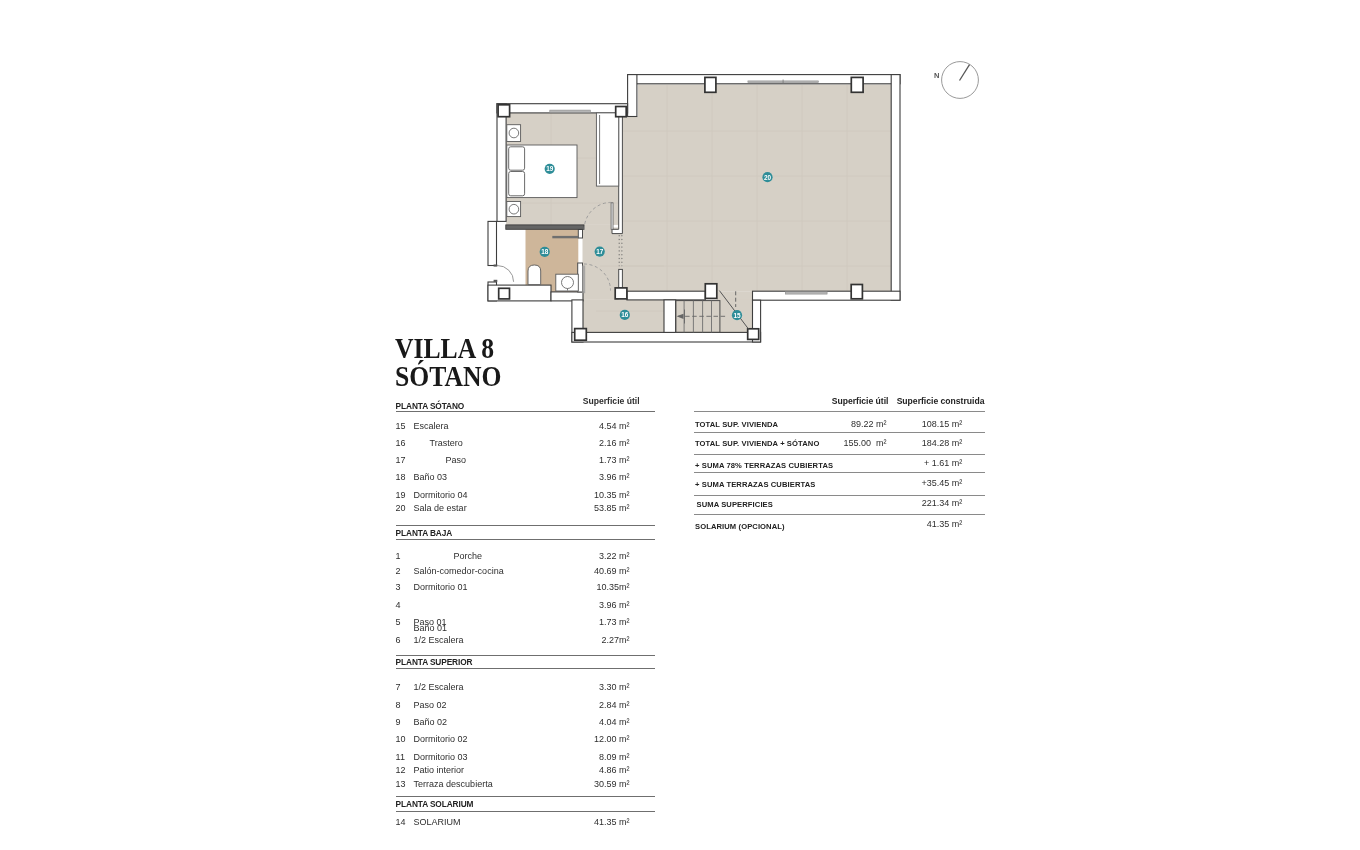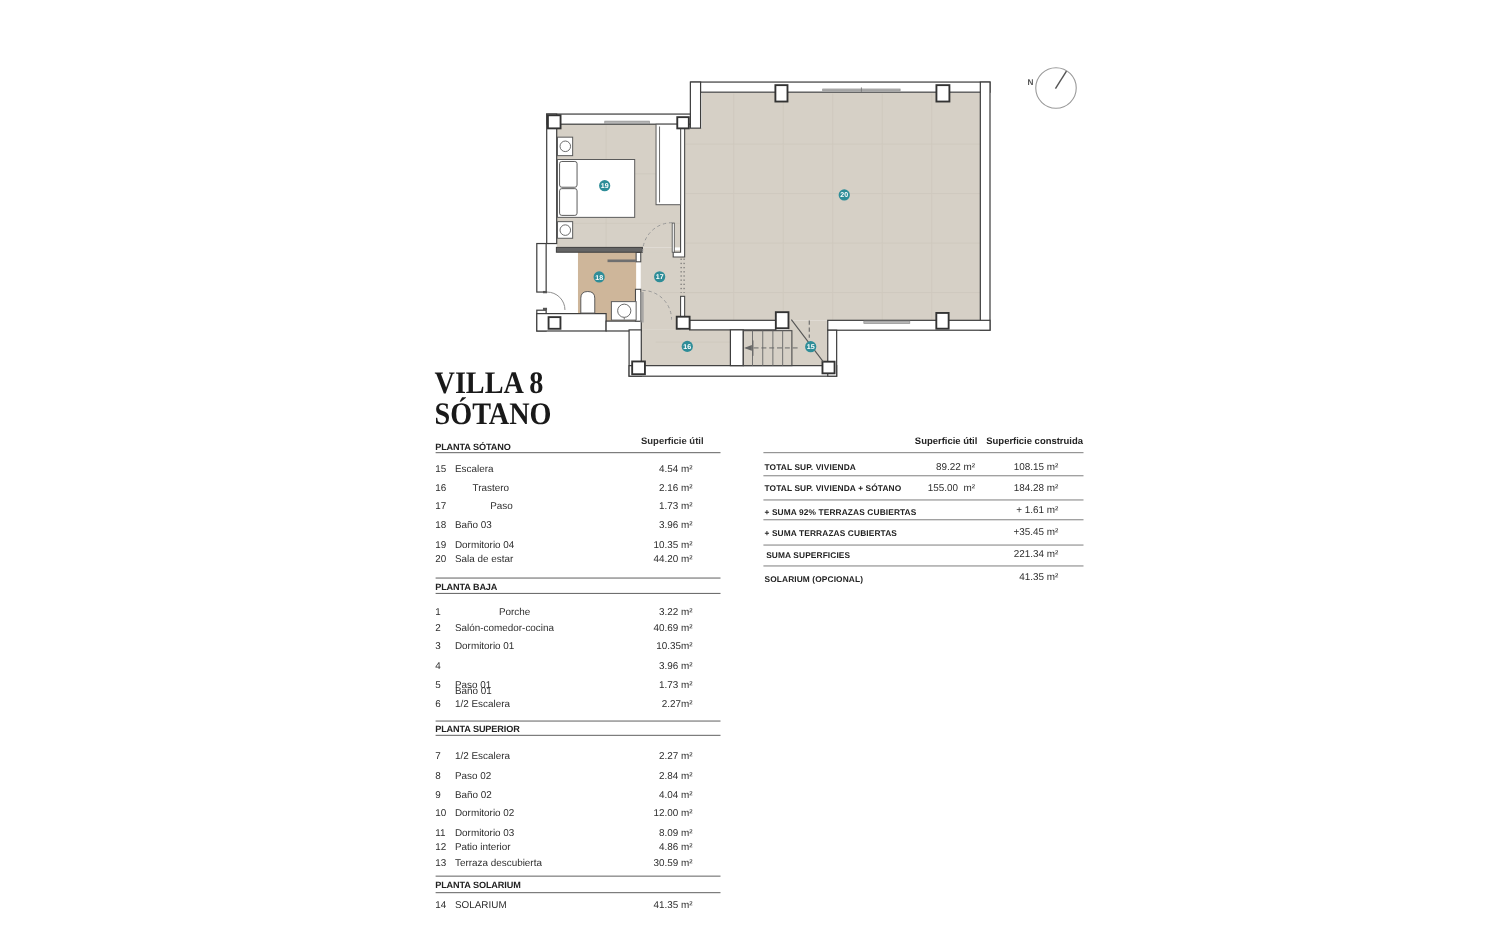--- a/index.html
+++ b/index.html
@@ -187,21 +187,21 @@
       <div class="nm" style="top:65.4px;padding-left:32px;">Paso</div>
       <div class="val" style="top:65.4px;">1.73 m²</div>
   <div class="num" style="top:81.9px;">18</div>
       <div class="nm" style="top:81.9px;">Baño 03</div>
       <div class="val" style="top:81.9px;">3.96 m²</div>
   <div class="num" style="top:99.8px;">19</div>
       <div class="nm" style="top:99.8px;">Dormitorio 04</div>
       <div class="val" style="top:99.8px;">10.35 m²</div>
   <div class="num" style="top:113.1px;">20</div>
       <div class="nm" style="top:113.1px;">Sala de estar</div>
-      <div class="val" style="top:113.1px;">44.20 m²</div>
+      <div class="val" style="top:113.1px;">53.85 m²</div>
   <div class="rule" style="top:134.6px;left:0;width:259px;"></div>
   <div class="sh" style="top:137.7px;left:0;">PLANTA BAJA</div>
   <div class="rule" style="top:148.7px;left:0;width:259px;"></div>
   <div class="num" style="top:160.7px;">1</div>
       <div class="nm" style="top:160.7px;padding-left:40px;">Porche</div>
       <div class="val" style="top:160.7px;">3.22 m²</div>
   <div class="num" style="top:175.6px;">2</div>
       <div class="nm" style="top:175.6px;">Salón-comedor-cocina</div>
       <div class="val" style="top:175.6px;">40.69 m²</div>
   <div class="num" style="top:191.5px;">3</div>
@@ -214,21 +214,21 @@
       <div class="nm" style="top:227.3px;">Paso 01</div>
       <div class="val" style="top:227.3px;">1.73 m²</div>
   <div class="num" style="top:245.1px;">6</div>
       <div class="nm" style="top:245.1px;">1/2 Escalera</div>
       <div class="val" style="top:245.1px;">2.27m²</div>
   <div class="rule" style="top:264.9px;left:0;width:259px;"></div>
   <div class="sh" style="top:266.9px;left:0;">PLANTA SUPERIOR</div>
   <div class="rule" style="top:278.2px;left:0;width:259px;"></div>
   <div class="num" style="top:292.3px;">7</div>
       <div class="nm" style="top:292.3px;">1/2 Escalera</div>
-      <div class="val" style="top:292.3px;">2.27 m²</div>
+      <div class="val" style="top:292.3px;">3.30 m²</div>
   <div class="num" style="top:310px;">8</div>
       <div class="nm" style="top:310px;">Paso 02</div>
       <div class="val" style="top:310px;">2.84 m²</div>
   <div class="num" style="top:326.7px;">9</div>
       <div class="nm" style="top:326.7px;">Baño 02</div>
       <div class="val" style="top:326.7px;">4.04 m²</div>
   <div class="num" style="top:344px;">10</div>
       <div class="nm" style="top:344px;">Dormitorio 02</div>
       <div class="val" style="top:344px;">12.00 m²</div>
   <div class="num" style="top:361.8px;">11</div>
@@ -253,21 +253,21 @@
   <div class="v2" style="top:6.2px;right:0.7px;font-weight:700;font-size:8.6px;color:#222;">Superficie construida</div>
   <div class="rrule" style="top:21.4px;left:0;width:291.2px;"></div>
   <div class="lbl" style="top:30.1px;">TOTAL SUP. VIVIENDA</div>
   <div class="v1" style="top:28.9px;">89.22 m²</div>
   <div class="v2" style="top:28.9px;">108.15 m²</div>
   <div class="rrule" style="top:41.9px;left:0;width:291.2px;"></div>
   <div class="lbl" style="top:49.1px;">TOTAL SUP. VIVIENDA + SÓTANO</div>
   <div class="v1" style="top:47.9px;">155.00&nbsp; m²</div>
   <div class="v2" style="top:47.9px;">184.28 m²</div>
   <div class="rrule" style="top:64.4px;left:0;width:291.2px;"></div>
-  <div class="lbl" style="top:70.7px;">+ SUMA 92% TERRAZAS CUBIERTAS</div>
+  <div class="lbl" style="top:70.7px;">+ SUMA 78% TERRAZAS CUBIERTAS</div>
   <div class="v2" style="top:68.4px;">+ 1.61 m²</div>
   <div class="rrule" style="top:82.2px;left:0;width:291.2px;"></div>
   <div class="lbl" style="top:90px;">+ SUMA TERRAZAS CUBIERTAS</div>
   <div class="v2" style="top:88px;">+35.45 m²</div>
   <div class="rrule" style="top:104.6px;left:0;width:291.2px;"></div>
   <div class="lbl" style="top:110.4px;left:2.5px;">SUMA SUPERFICIES</div>
   <div class="v2" style="top:108.1px;">221.34 m²</div>
   <div class="rrule" style="top:124.1px;left:0;width:291.2px;"></div>
   <div class="lbl" style="top:131.6px;">SOLARIUM (OPCIONAL)</div>
   <div class="v2" style="top:129.3px;">41.35 m²</div>

